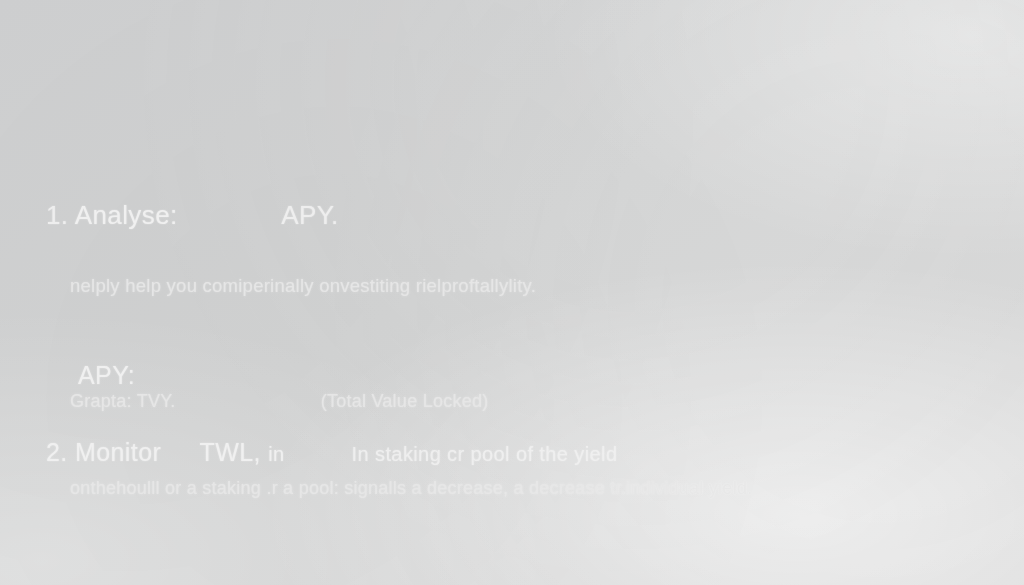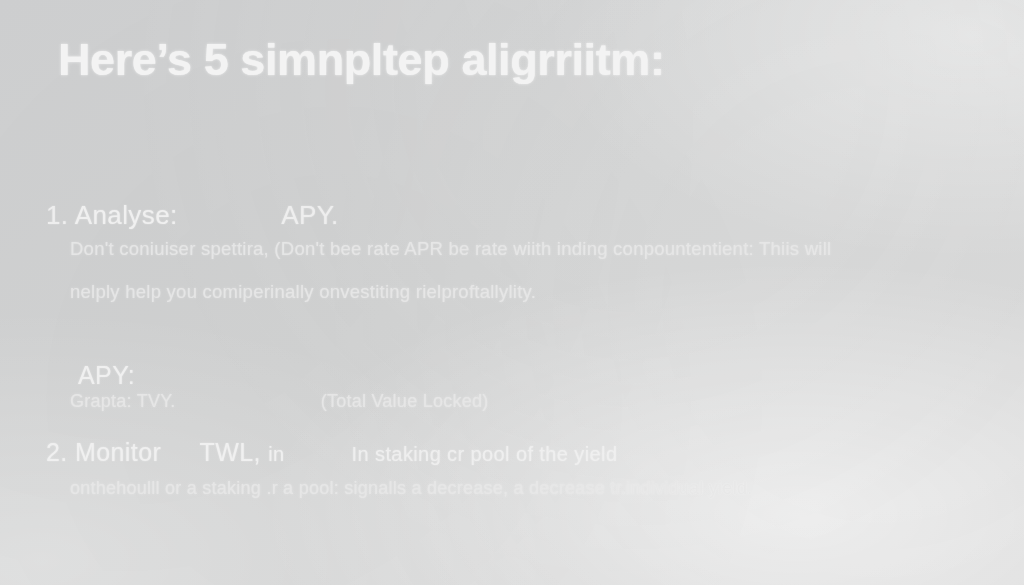--- a/index.html
+++ b/index.html
@@ -73,21 +73,21 @@
     text-shadow: 0 0 2px rgba(255,255,255,0.40);
     opacity: 0.92;
   }
 
   
   #head1 { left: 46px;  top: 200px; font-size: 26px; }
   #head1 .num   { opacity: 0.95; }
   #head1 .term  { margin-left: 96px; color: #eeeeee; }
 
   #sub1a { left: 70px; top: 238px; font-size: 18.5px; }
-  #sub1b { left: 70px; top: 281px; font-size: 18.5px; }
+  #sub1b { left: 70px; top: 275px; font-size: 18.5px; }
 
   
   #head2 { left: 78px; top: 361px; font-size: 25px; }
   #sub2a { left: 70px; top: 391px; font-size: 18px; }
   #sub2a .tvl { margin-left: 140px; }
 
   
   #head3 { left: 46px; top: 438px; font-size: 25px; }
   #head3 .term    { margin-left: 31px; }
   #head3 .small   { font-size: 20px; letter-spacing: 0.2px; }
@@ -95,28 +95,26 @@
 
   #sub3a { left: 70px; top: 478px; font-size: 18px; text-align: right; }
 </style>
 </head>
 <body>
 
 <div id="slide">
 
   <div id="grain"></div>
 
-  <div id="title">Here’s 5 simnpltep aligrriitm:</div>
 
   <div id="head1" class="item-head">
     <span class="num">1.</span>
     <span class="lbl">Analyse:</span>
     <span class="term">APY.</span>
   </div>
-  <div id="sub1a" class="sub">Don't coniuiser spettira, (Don't bee rate APR be rate wiith inding conpountentient: Thiis will</div>
   <div id="sub1b" class="sub">nelply help you comiperinally onvestiting rielproftallylity.</div>
 
   <div id="head2" class="item-head">APY:</div>
   <div id="sub2a" class="sub">
     <span>Grapta: TVY.</span>
     <span class="tvl">(Total Value Locked)</span>
   </div>
 
   <div id="head3" class="item-head">
     <span class="num">2.</span>

